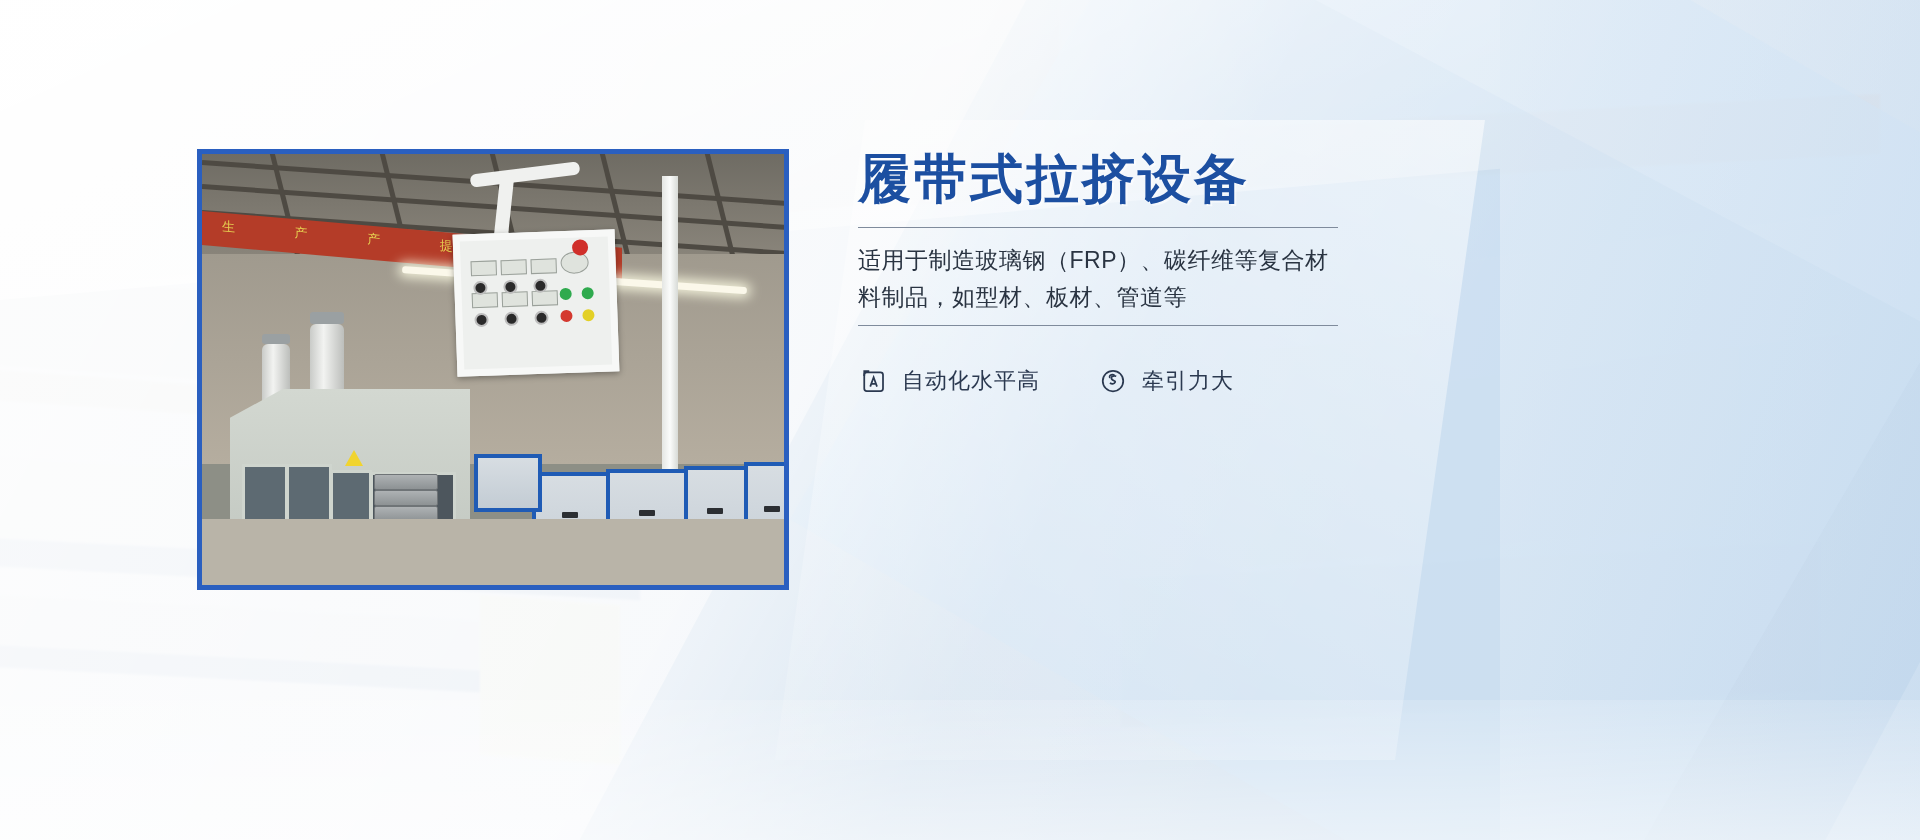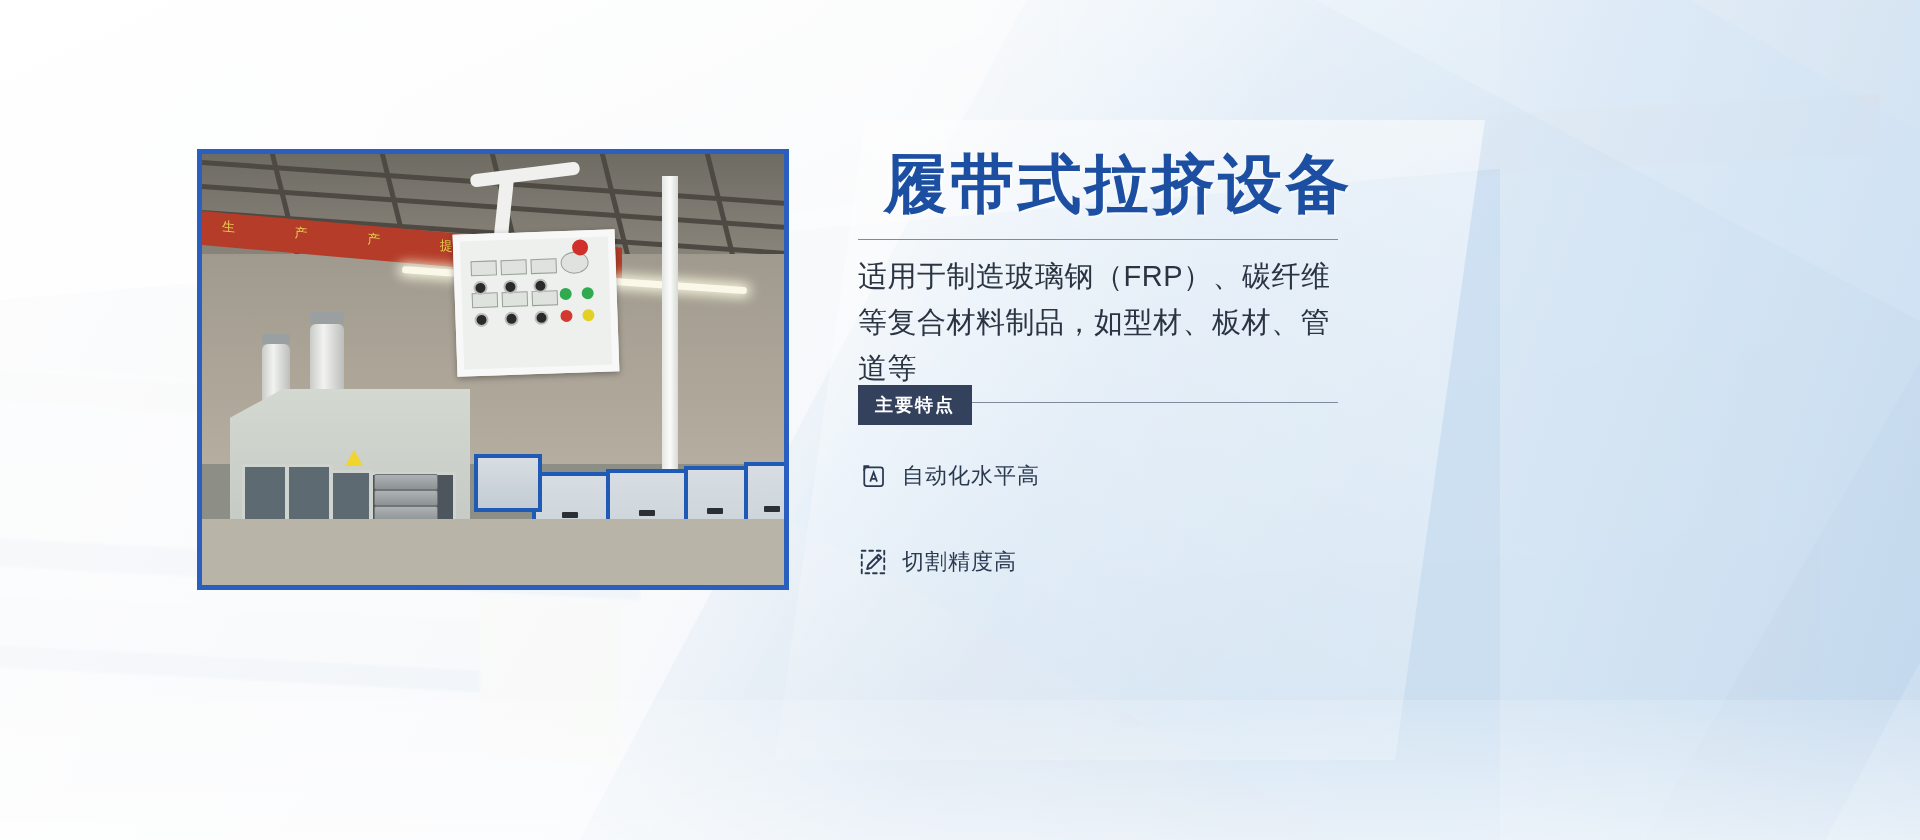--- a/index.html
+++ b/index.html
@@ -89,30 +89,29 @@
   .led{position:absolute;border-radius:50%;}
   .knob{position:absolute;background:#2a2a2a;border-radius:50%;border:2px solid #bdbdbd;}
   .cab{position:absolute;background:linear-gradient(180deg,#d7dde2,#c3ccd4);border:4px solid #1f5bb5;}
   .cab-slot{position:absolute;width:16px;height:6px;background:#2c2f33;border-radius:1px;}
   .table{position:absolute;background:linear-gradient(180deg,#e3e1da,#d2cfc6);}
   .floor{position:absolute;left:-10px;bottom:-4px;width:620px;height:70px;background:#b9b4a8;}
 
   
   .content{position:absolute;left:858px;top:150px;width:520px;}
   .title{
-    font-size:64px;line-height:1.08;font-weight:bold;color:#1c4fa1;
+    font-size:53px;line-height:1.08;font-weight:bold;color:#1c4fa1;
     letter-spacing:3px;margin:0 0 20px 0;
     text-shadow:2px 2px 0 rgba(255,255,255,.55);
-    text-align:center;
   }
   .rule{height:1px;background:#7f8b9c;width:480px;}
   .rule.top{margin:8px 0 14px 0;}
   .rule.bot{margin:10px 0 0 0;}
   .subtitle{
-    font-size:29px;line-height:1.58;color:#2a3442;letter-spacing:.5px;width:480px;
+    font-size:23px;line-height:1.58;color:#2a3442;letter-spacing:.5px;width:480px;
   }
   .badge-row{position:relative;height:36px;margin-top:-18px;}
   .badge{
     display:inline-block;background:#33415c;color:#fff;font-weight:bold;
     font-size:18px;letter-spacing:2px;padding:8px 17px;
   }
 
   .features{margin-top:40px;width:500px;}
   .frow{display:flex;margin-bottom:28px;}
   .fitem{display:flex;align-items:flex-start;width:240px;}
@@ -228,48 +227,45 @@
     <div class="ph table" style="left:120px;top:370px;width:430px;height:80px;clip-path:polygon(18% 0,100% 28%,100% 100%,0 100%);"></div>
     <div class="ph" style="left:200px;top:404px;width:360px;height:2px;background:#b6b2a6;transform:rotate(4deg);"></div>
     <div class="ph floor"></div>
   </div>
 
   <div class="content">
     <h1 class="title">履带式拉挤设备</h1>
     <div class="rule top"></div>
     <div class="subtitle">适用于制造玻璃钢（FRP）、碳纤维等复合材料制品，如型材、板材、管道等</div>
     <div class="rule bot"></div>
-    <div class="badge-row">
-      <span class="badge">主要特点</span>
-    </div>
 
     <div class="features">
       <div class="frow">
         <div class="fitem">
           <span class="fico">
             <svg viewBox="0 0 24 24" fill="none" stroke="currentColor" stroke-width="1.4">
               <rect x="5" y="5" width="15" height="15" rx="2"></rect>
               <path d="M5 8V4h4"></path>
               <path d="M9.8 16.5 12.5 9l2.7 7.5M10.6 14.3h3.8"></path>
             </svg>
           </span>
           <span class="flab">自动化水平高</span>
         </div>
+        <div class="fitem">
+          <span class="fico">
+            <svg viewBox="0 0 24 24" fill="none" stroke="currentColor" stroke-width="1.4">
+              <circle cx="12" cy="12" r="8.2"></circle>
+              <path d="M14.6 8.2c-2.6-1-4.8.6-3.6 2.3 1.2 1.7 3.4 1 2.6 2.6-.7 1.5-2.7 1.3-4.1.5"></path>
+              <path d="M13.2 7.2c-2.6-1-4.8.6-3.6 2.3"></path>
+            </svg>
+          </span>
+          <span class="flab">牵引力大</span>
+        </div>
       </div>
 
       <div class="frow">
       </div>
 
       <div class="frow">
-        <div class="fitem">
-          <span class="fico">
-            <svg viewBox="0 0 24 24" fill="none" stroke="currentColor" stroke-width="1.5">
-              <path d="M3 3h3M9 3h3M15 3h3M21 3v3M21 9v3M21 15v3M21 21h-3M15 21h-3M9 21H6M3 21v-3M3 15v-3M3 9V6" stroke-dasharray="0" stroke-linecap="round"></path>
-              <path d="M16.4 6.2 8.2 14.4l-.9 3.2 3.2-.9 8.2-8.2z" stroke-linejoin="round"></path>
-              <path d="M14.6 8 17 10.4"></path>
-            </svg>
-          </span>
-          <span class="flab">切割精度高</span>
-        </div>
       </div>
     </div>
   </div>
 </div>
 
 </body></html>

